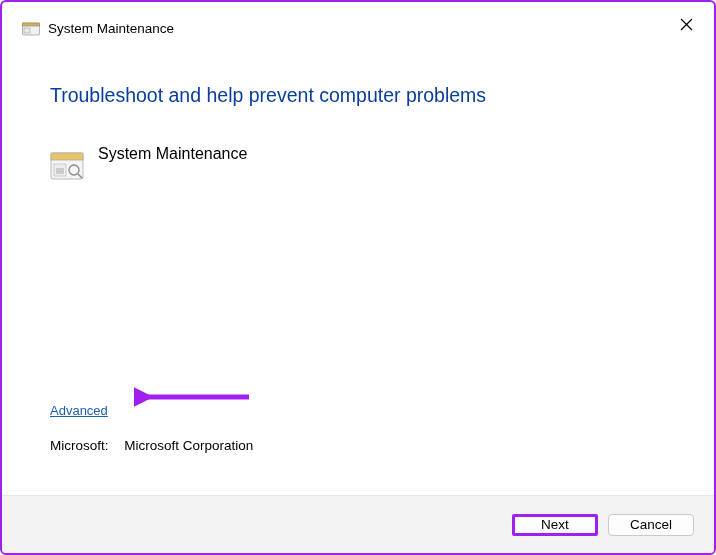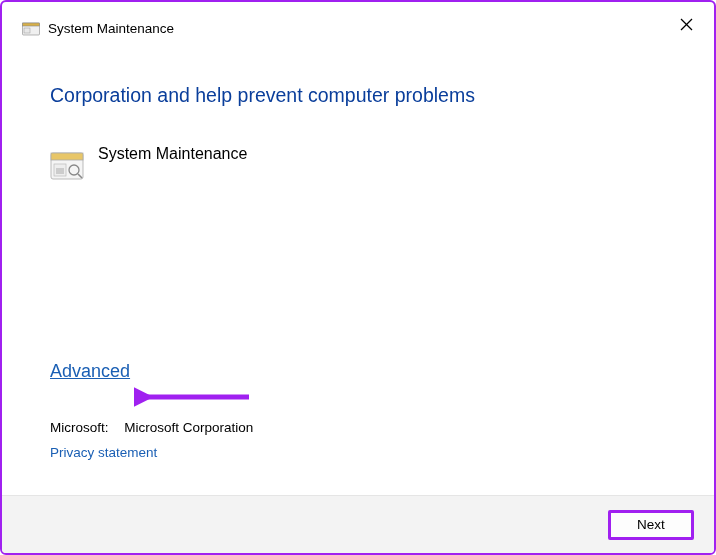--- a/index.html
+++ b/index.html
@@ -79,24 +79,24 @@
     }
     .lower {
       position: absolute;
       left: 48px;
       right: 48px;
       bottom: 92px;
     }
     .advanced-link {
       color: #1a5fb4;
       text-decoration: underline;
-      font-size: 18px;
-      cursor: pointer;
-      display: inline-block;
-      margin-bottom: 38px;
+      font-size: 13px;
+      cursor: pointer;
+      display: inline-block;
+      margin-bottom: 20px;
     }
     .publisher {
       font-size: 13.5px;
       color: #000;
       margin-bottom: 8px;
     }
     .publisher .lbl {
       display: inline-block;
     }
     .publisher .val {
@@ -118,21 +118,21 @@
       background: #f3f3f3;
       border-top: 1px solid #e5e5e5;
       display: flex;
       align-items: center;
       justify-content: flex-end;
       padding-right: 20px;
       gap: 10px;
     }
     .btn {
       min-width: 86px;
-      height: 30px;
+      height: 22px;
       background: #fdfdfd;
       border: 1px solid #c9c9c9;
       border-radius: 4px;
       font-size: 13.5px;
       cursor: pointer;
       padding: 0 14px;
       font-family: inherit;
       color: #000;
     }
     .btn.highlight {
@@ -161,21 +161,21 @@
 <div class="header-row">
   <svg class="header-icon" viewBox="0 0 18 16">
     <rect x="0.5" y="3" width="17" height="12" rx="1" fill="#f0f0f0" stroke="#888" stroke-width="0.6"></rect>
     <rect x="0.5" y="3" width="17" height="3" fill="#d8b048" stroke="#888" stroke-width="0.6"></rect>
     <rect x="2" y="8" width="6" height="5" fill="#e8e8e8" stroke="#999" stroke-width="0.5"></rect>
   </svg>
   <span class="header-title">System Maintenance</span>
 </div>
 
 <div class="content">
-  <h2 class="main-heading">Corporation and help prevent computer problems</h2>
+  <h2 class="main-heading">Troubleshoot and help prevent computer problems</h2>
 
   <div class="troubleshooter-row">
     <svg class="troubleshooter-icon" viewBox="0 0 34 34">
       <rect x="1" y="6" width="32" height="26" rx="2" fill="#f5f5f5" stroke="#aaa" stroke-width="0.8"></rect>
       <rect x="1" y="6" width="32" height="7" fill="#e8c668" stroke="#aaa" stroke-width="0.8"></rect>
       <rect x="4" y="17" width="12" height="12" fill="#eee" stroke="#bbb" stroke-width="0.7"></rect>
       <rect x="6" y="21" width="8" height="6" fill="#ccc"></rect>
       <circle cx="24" cy="23" r="5" fill="none" stroke="#888" stroke-width="1.3"></circle>
       <line x1="28" y1="27" x2="32" y2="31" stroke="#888" stroke-width="1.6"></line>
     </svg>
@@ -186,27 +186,27 @@
 </div>
 
 <div class="lower">
   <a class="advanced-link">Advanced</a>
 
   <div class="publisher">
     <span class="lbl">Microsoft:</span>
     <span class="val">Microsoft Corporation</span>
   </div>
 
-  <a class="privacy-link">Privacy statement</a>
 </div>
 
 <svg class="arrow-annotation" viewBox="0 0 120 22">
   <defs>
     <marker id="arrowhead" markerWidth="7" markerHeight="7" refX="1.5" refY="3.5" orient="auto">
       <polygon points="7 0, 0 3.5, 7 7" fill="#a020f0"></polygon>
     </marker>
   </defs>
   <line x1="115" y1="11" x2="12" y2="11" stroke="#a020f0" stroke-width="5" marker-end="url(#arrowhead)"></line>
 </svg>
 
 <div class="footer">
   <button class="btn highlight">Next</button>
+  <button class="btn">Cancel</button>
 </div>
 
 </body></html>

